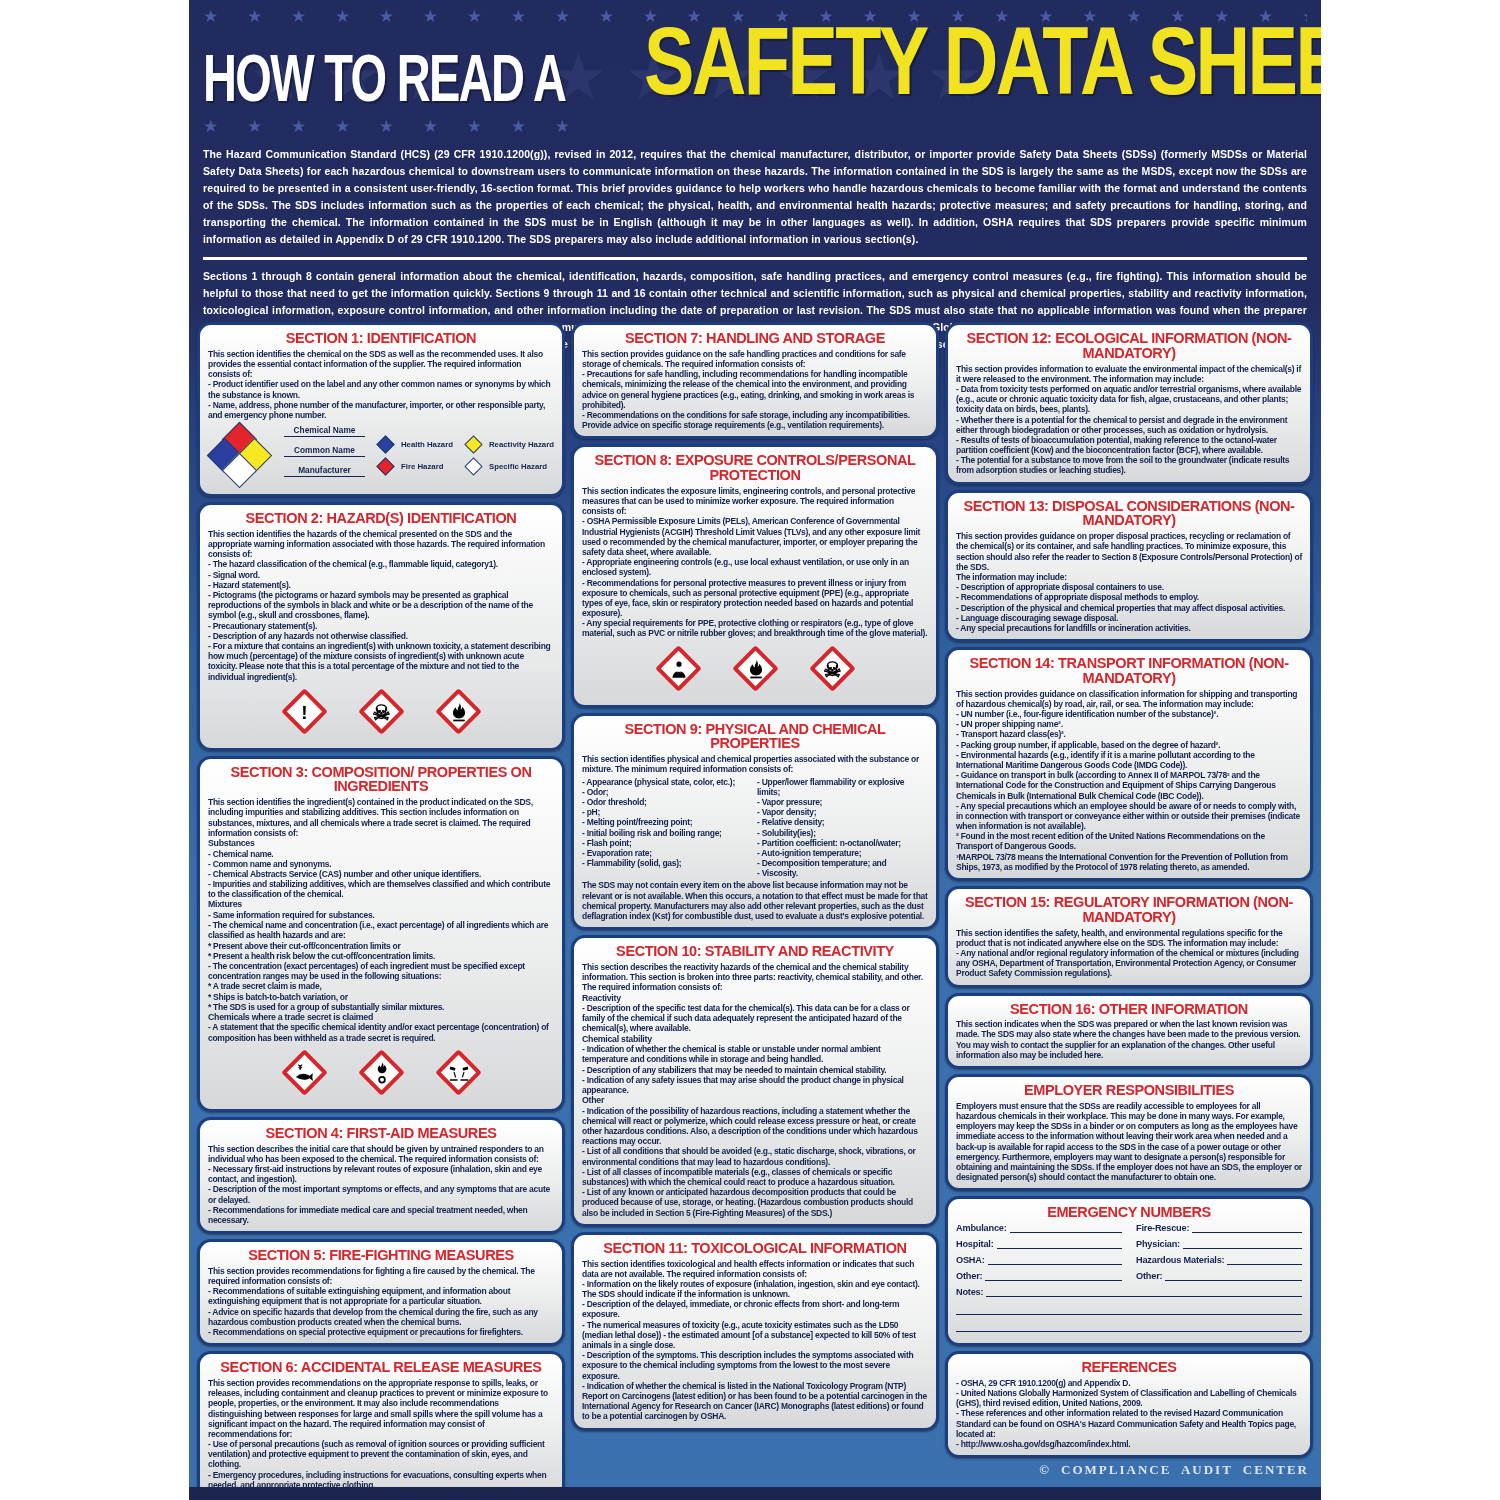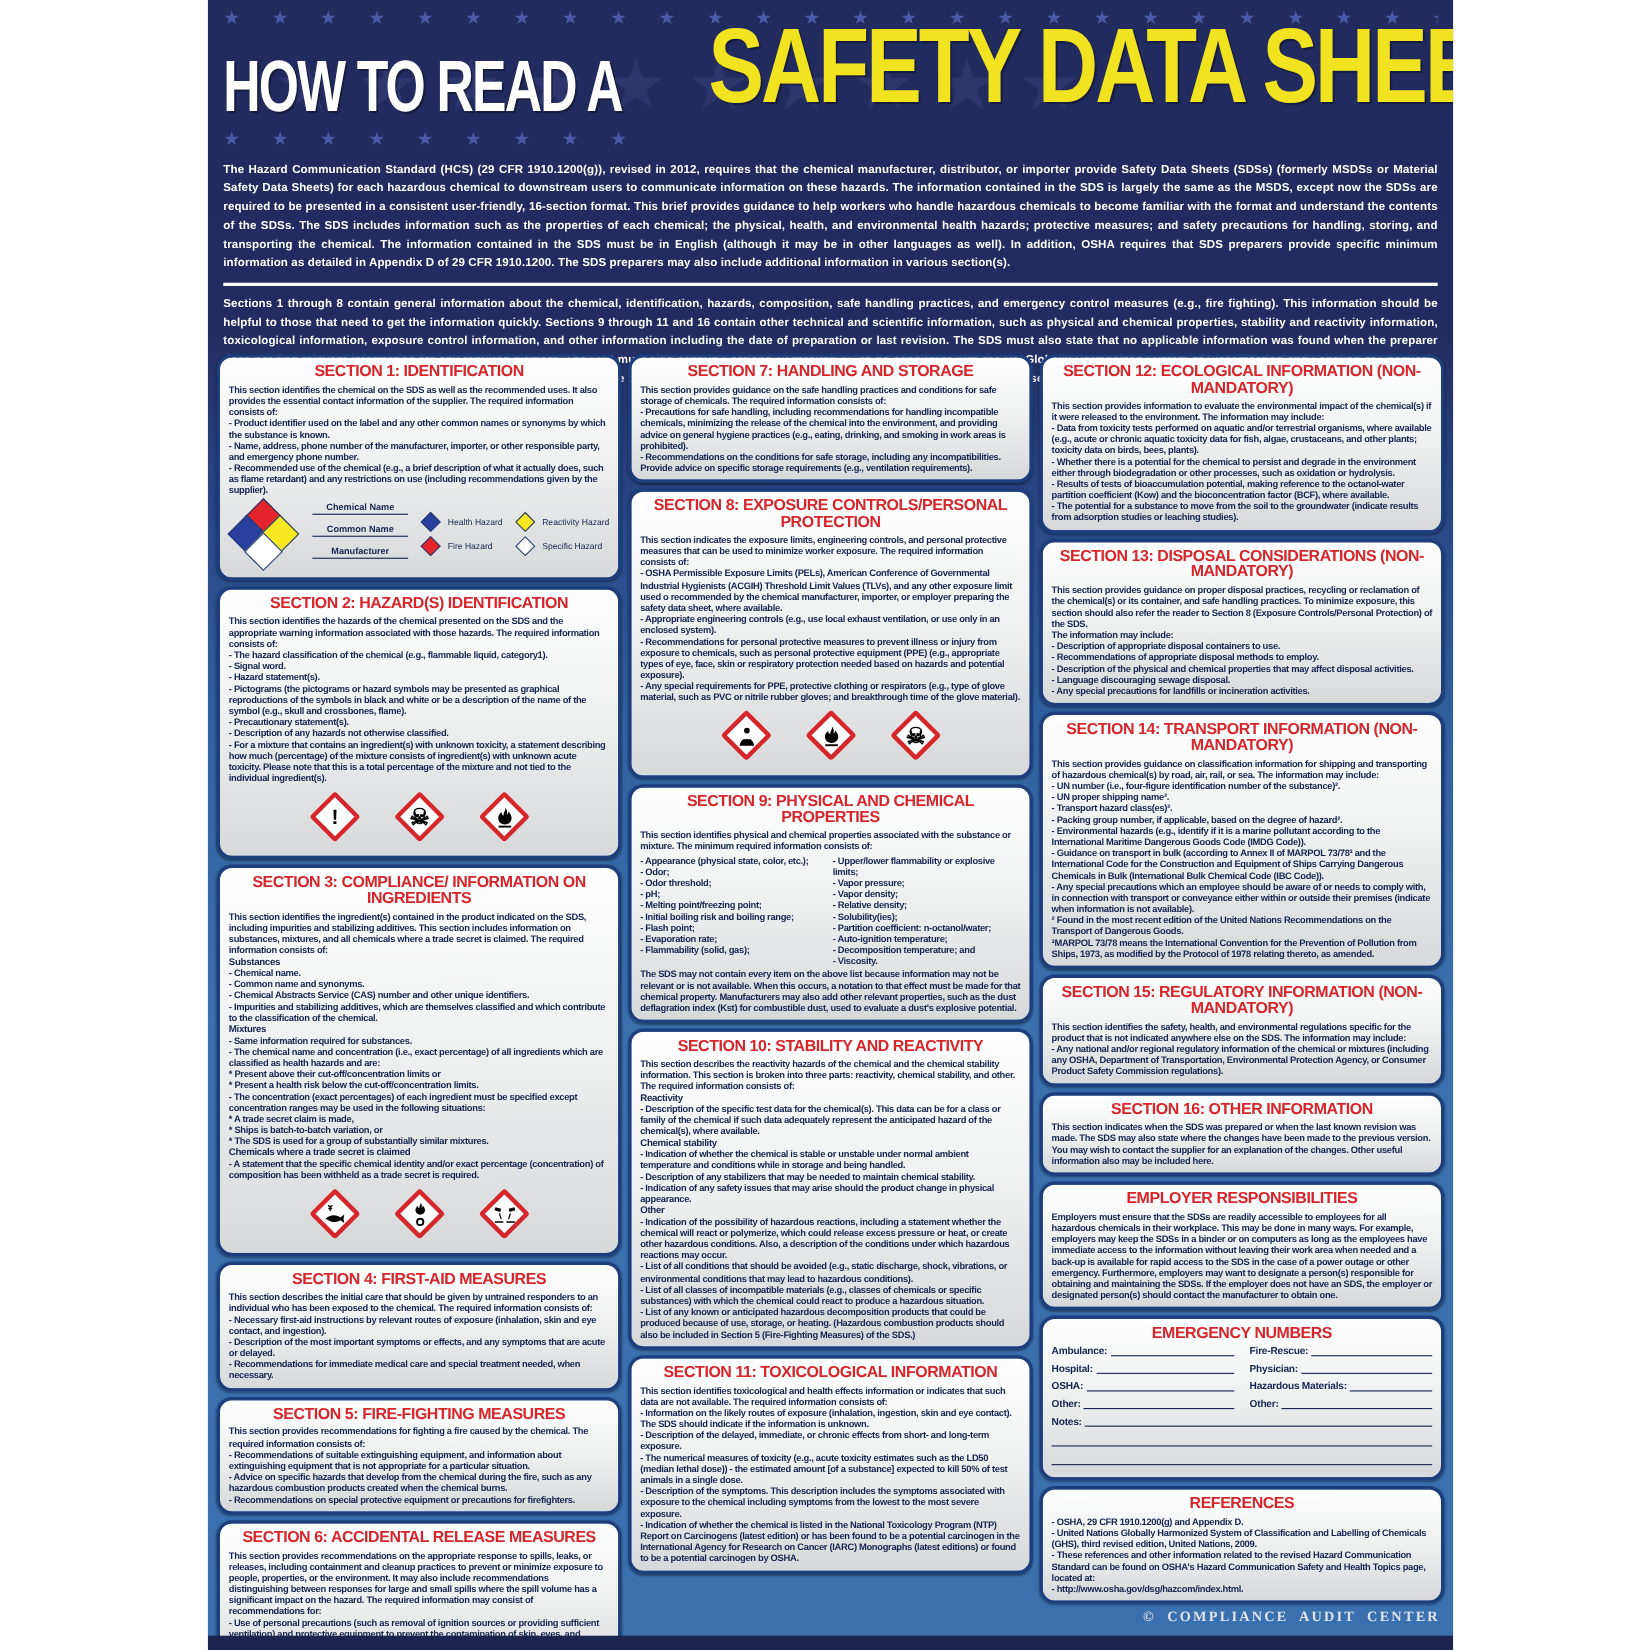--- a/index.html
+++ b/index.html
@@ -44,21 +44,21 @@
 
   
   .nfpa{display:flex;align-items:center;justify-content:center;gap:14px;margin:4px 0 2px;}
   .nfpa-d{position:relative;width:62px;height:62px;flex:0 0 auto;}
   .nfpa-sq{position:absolute;width:25px;height:25px;transform:rotate(45deg);border:1px solid #233a6e;}
   .nfpa-labels{width:116px;}
   .nfpa-label{font-size:8.3px;font-weight:bold;color:#152450;text-align:center;border-bottom:1.6px solid #152450;margin-bottom:8px;padding-bottom:1px;}
   .nfpa-legend{display:grid;grid-template-columns:auto auto;gap:9px 14px;align-items:center;}
   .leg-item{display:flex;align-items:center;gap:9px;}
   .leg-d{width:13px;height:13px;transform:rotate(45deg);border:1px solid #233a6e;flex:0 0 auto;}
-  .leg-t{font-size:7.8px;font-weight:normal;color:#152450;white-space:nowrap;}
+  .leg-t{font-size:7.8px;font-weight:bold;color:#152450;white-space:nowrap;}
 
   
   .em-row{display:flex;gap:14px;margin-bottom:6px;}
   .em-cell{flex:1;display:flex;align-items:flex-end;}
   .em-label{font-size:9.2px;font-weight:bold;color:#152450;letter-spacing:-.2px;white-space:nowrap;}
   .em-line{flex:1;border-bottom:1.5px solid #152450;height:10px;margin-left:3px;}
   .em-rule{border-bottom:1.5px solid #152450;height:12px;margin-bottom:5px;}
 
   
   .copyright{position:absolute;right:12px;bottom:22px;color:#dfe3ee;font-family:"Liberation Serif",serif;
@@ -81,21 +81,20 @@
     <p class="intro">Sections 1 through 8 contain general information about the chemical, identification, hazards, composition, safe handling practices, and emergency control measures (e.g., fire fighting). This information should be helpful to those that need to get the information quickly. Sections 9 through 11 and 16 contain other technical and scientific information, such as physical and chemical properties, stability and reactivity information, toxicological information, exposure control information, and other information including the date of preparation or last revision.  The SDS must also state that no applicable information was found when the preparer does not find relevant information for any required element. The SDS must also contain Sections 12 through 15, to be consistent with the UN Globally Harmonized System of Classification and Labeling of Chemicals (GHS), but OSHA will not enforce the content of these sections because they concern matters  handled by other agencies. A description of all 16 sections of the SDS, along with their contents, is presented below:</p>
   </div>
 
   <div class="columns" id="columns">
       <div class="column">
         <div class="box">
           <h3>SECTION 1: IDENTIFICATION</h3>
           <p class="line">This section identifies the chemical on the SDS as well as the recommended uses. It also provides the essential contact information of the supplier. The required information consists of:</p>
           <p class="line">- Product identifier used on the label and any other common names or synonyms by which the substance is known.</p>
           <p class="line">- Name, address, phone number of the manufacturer, importer, or other responsible party, and emergency phone number.</p>
-          <p class="line">- Recommended use of the chemical (e.g., a brief description of what it actually does, such as flame retardant) and any restrictions on use (including recommendations given by the supplier).</p>
           <div class="nfpa">
             <div class="nfpa-d">
               <span class="nfpa-sq" style="left: 18.5px; top: 3px; background: rgb(227, 36, 43);"></span>
               <span class="nfpa-sq" style="left: 3.5px; top: 18.5px; background: rgb(43, 63, 158);"></span>
               <span class="nfpa-sq" style="left: 33.5px; top: 18.5px; background: rgb(247, 232, 33);"></span>
               <span class="nfpa-sq" style="left: 18.5px; top: 34px; background: rgb(255, 255, 255);"></span>
             </div>
             <div class="nfpa-labels">
               <div class="nfpa-label">Chemical Name</div>
               <div class="nfpa-label">Common Name</div>
@@ -142,21 +141,21 @@
               <span class="dinner">
                 <svg xmlns="http://www.w3.org/2000/svg" viewBox="0 0 24 24" width="23" height="23" fill="#000">
                   <path d="M12 2c1.6 3-2.1 4.6-1 7.6-1.8-.6-2.3-2-2.1-3.3C6.6 8 5.4 10.4 5.7 12.6 6.1 16 8.8 18 12 18s5.9-2 6.3-5.4c.3-2.6-1.3-5.3-3.2-6.8.3 1.4-.2 2.6-1.4 3.2C14.6 6.3 14 3.6 12 2z"></path>
                   <rect x="6" y="19.2" width="12" height="1.8"></rect>
                 </svg>
               </span>
             </span>
           </div>
         </div>
         <div class="box">
-          <h3>SECTION 3: COMPLIANCE/ INFORMATION ON INGREDIENTS</h3>
+          <h3>SECTION 3: COMPOSITION/ PROPERTIES ON INGREDIENTS</h3>
           <p class="line">This section identifies the ingredient(s) contained in the product indicated on the SDS, including impurities and stabilizing additives. This section includes information on substances, mixtures, and all chemicals where a trade secret is claimed. The required information consists of:</p>
           <p class="line bold">Substances</p>
           <p class="line">- Chemical name.</p>
           <p class="line">- Common name and synonyms.</p>
           <p class="line">- Chemical Abstracts Service (CAS) number and other unique identifiers.</p>
           <p class="line">- Impurities and stabilizing additives, which are themselves classified and which contribute to the classification of the chemical.</p>
           <p class="line bold">Mixtures</p>
           <p class="line">- Same information required for substances.</p>
           <p class="line">- The chemical name and concentration (i.e., exact percentage) of all ingredients which are classified as health hazards and are:</p>
           <p class="line">* Present above their cut-off/concentration limits or</p>

